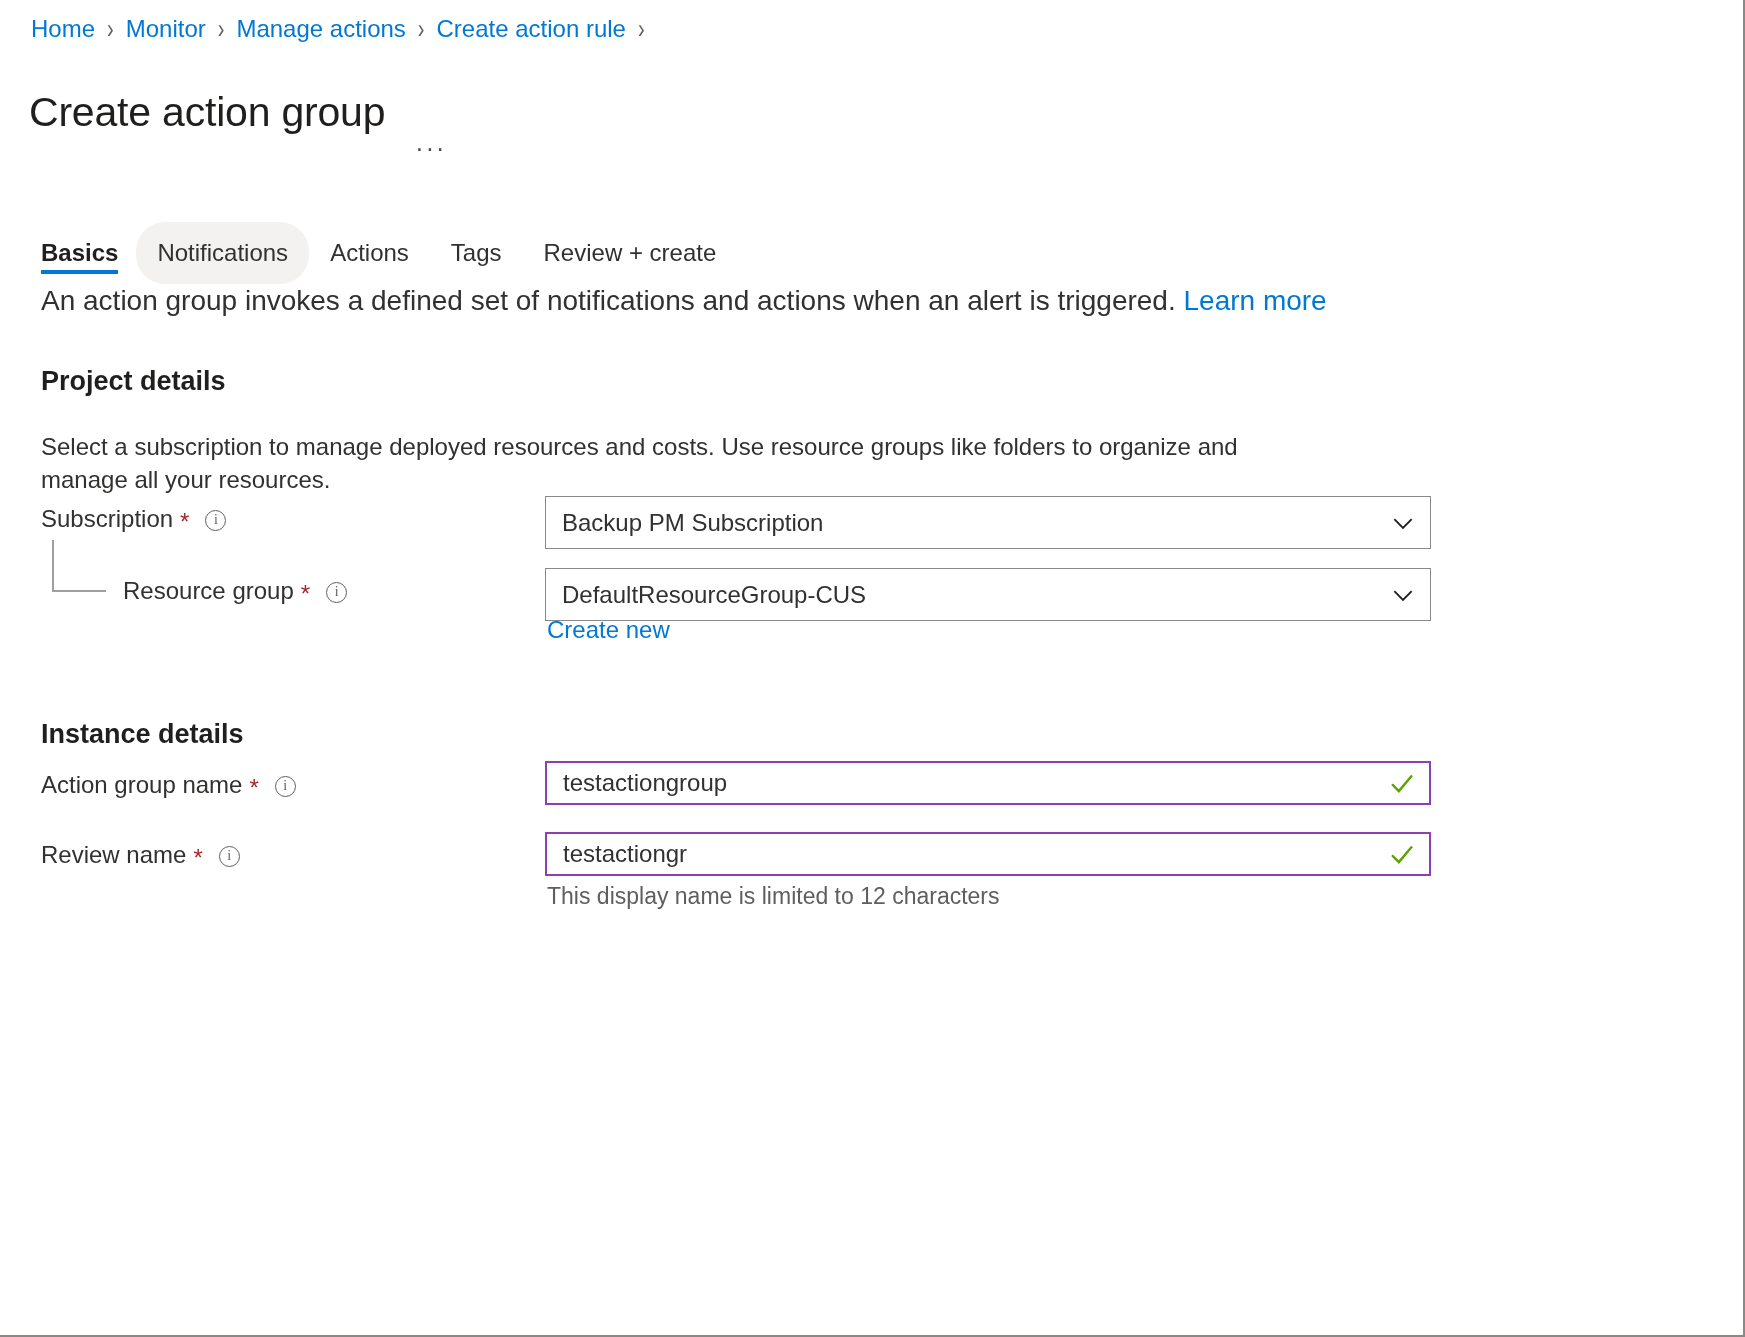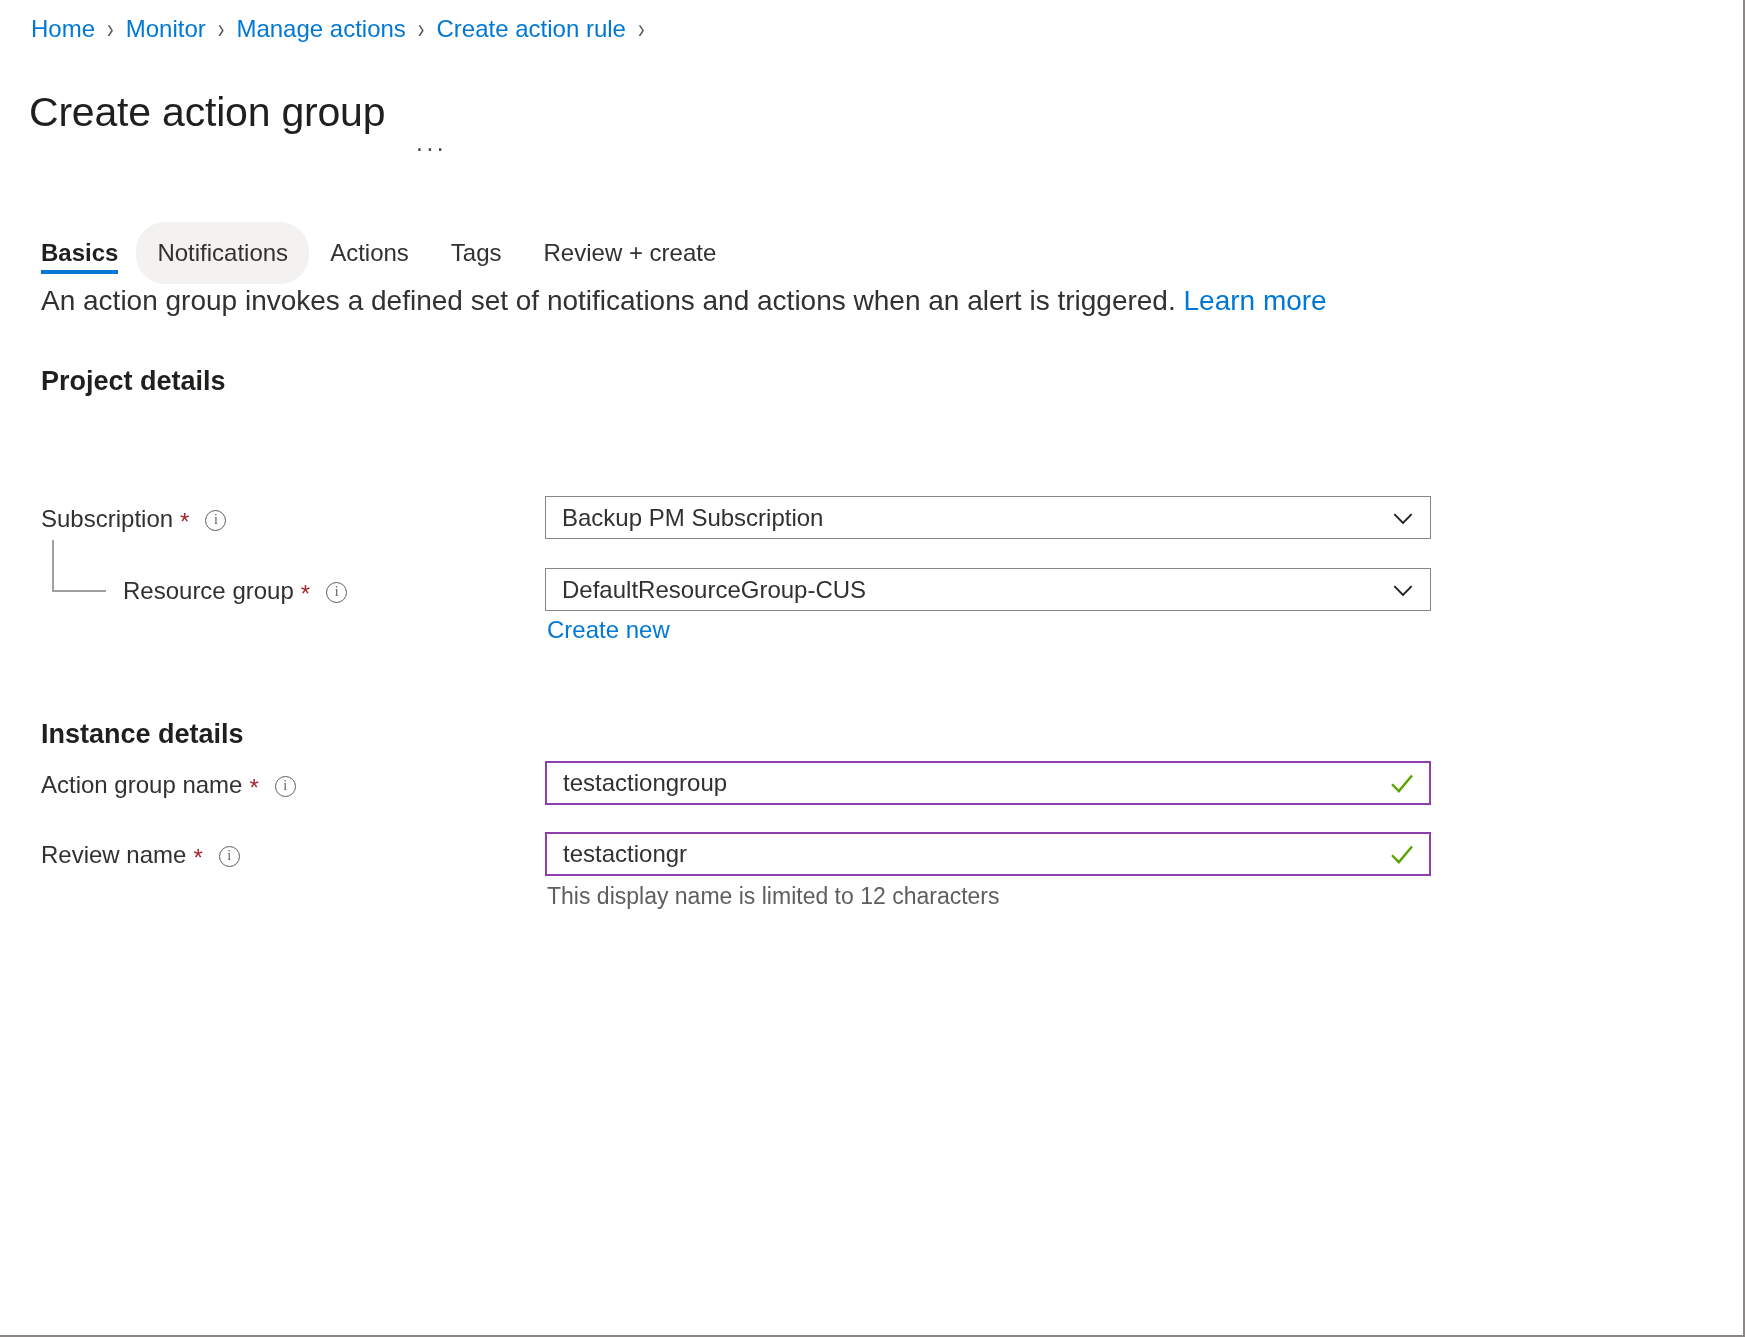--- a/index.html
+++ b/index.html
@@ -187,21 +187,21 @@
     height: 52px;
     border-left: 2px solid #a19f9d;
     border-bottom: 2px solid #a19f9d;
   }
 
   
   .control {
     position: absolute;
     left: 545px;
     width: 886px;
-    height: 43px;
+    height: 53px;
   }
   .dropdown {
     width: 100%;
     height: 100%;
     border: 1.8px solid #8a8886;
     background: #ffffff;
     display: flex;
     align-items: center;
     padding: 0 14px 0 16px;
     cursor: pointer;
@@ -307,20 +307,21 @@
       <span>Review + create</span>
     </div>
   </div>
 
   <div class="intro">
     <span>An action group invokes a defined set of notifications and actions when an alert is triggered.</span>
     <a href="#">Learn more</a>
   </div>
 
   <h2 class="section-head" id="project-head">Project details</h2>
+  <p class="section-desc">Select a subscription to manage deployed resources and costs. Use resource groups like folders to organize and manage all your resources.</p>
 
   <div class="form-label" id="lbl-subscription">
     <span>Subscription</span>
     <span class="req">*</span>
     <span class="info-icon">
         <span>i</span>
       </span>
   </div>
 
   <div class="tree-connector"></div>

